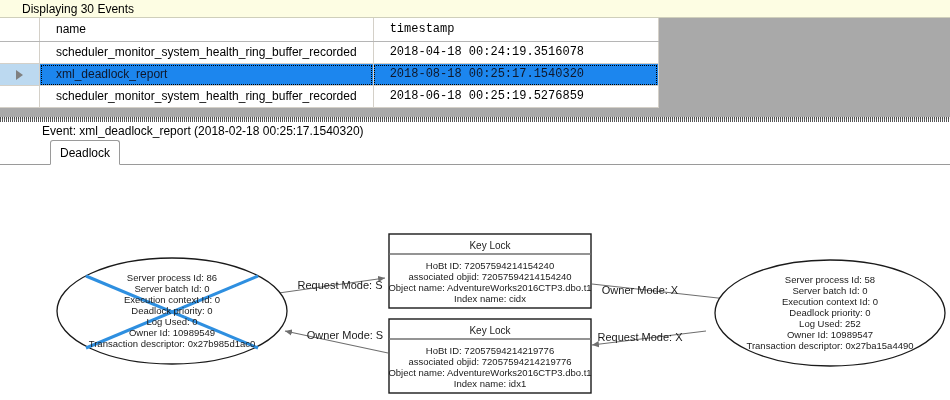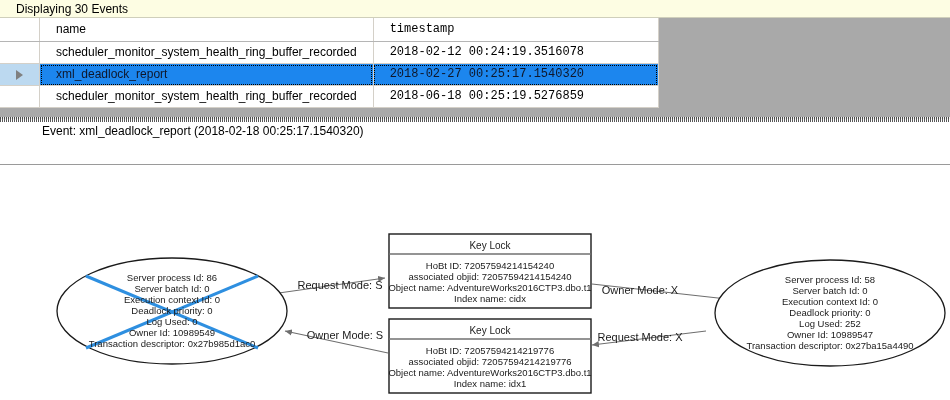--- a/index.html
+++ b/index.html
@@ -21,21 +21,21 @@
   
   #events-banner {
     position: absolute;
     left: 0; top: 0;
     width: 950px; height: 18px;
     background: #fdfde3;
     border-bottom: 1px solid #cfcfbb;
     box-sizing: border-box;
     display: flex;
     align-items: center;
-    padding-left: 16px;
+    padding-left: 22px;
     font-size: 12px;
   }
 
   
   #events-grid {
     position: absolute;
     left: 0; top: 18px;
     width: 950px;
     height: 101px;
     background: #a9a9a9;
@@ -222,47 +222,50 @@
       <tr>
         <th class="col-sel"></th>
         <th class="col-name">name</th>
         <th class="col-ts">timestamp</th>
       </tr>
     </thead>
     <tbody>
       <tr>
         <td class="rowhdr col-sel"></td>
         <td class="cell col-name">scheduler_monitor_system_health_ring_buffer_recorded</td>
-        <td class="cell col-ts">2018-02-12 00:24:19.3516078</td>
+        <td class="cell col-ts">2018-04-18 00:24:19.3516078</td>
       </tr>
       <tr class="selected">
         <td class="rowhdr col-sel">
           <span class="tri"></span>
         </td>
         <td class="cell col-name">xml_deadlock_report</td>
-        <td class="cell col-ts">2018-02-27 00:25:17.1540320</td>
+        <td class="cell col-ts">2018-08-18 00:25:17.1540320</td>
       </tr>
       <tr>
         <td class="rowhdr col-sel"></td>
         <td class="cell col-name">scheduler_monitor_system_health_ring_buffer_recorded</td>
         <td class="cell col-ts">2018-06-18 00:25:19.5276859</td>
       </tr>
     </tbody>
   </table>
 </div>
 
 <div id="grid-splitter"></div>
 
 <div id="event-header">
   <span>Event: xml_deadlock_report (2018-02-18 00:25:17.1540320)</span>
 </div>
 
 <div id="tabstrip">
   <div class="tab" id="tab-details">
     <span>Details</span>
+  </div>
+  <div class="tab active" id="tab-deadlock">
+    <span>Deadlock</span>
   </div>
 </div>
 
 <div id="deadlock-canvas">
   <svg id="graph-svg" viewBox="0 0 950 400">
 
     <defs>
       <marker id="arrow" viewBox="0 0 10 10" refX="9" refY="5" markerWidth="7" markerHeight="7" orient="auto-start-reverse">
         <path d="M0,1 L9,5 L0,9 z" fill="#6e6e6e"></path>
       </marker>

